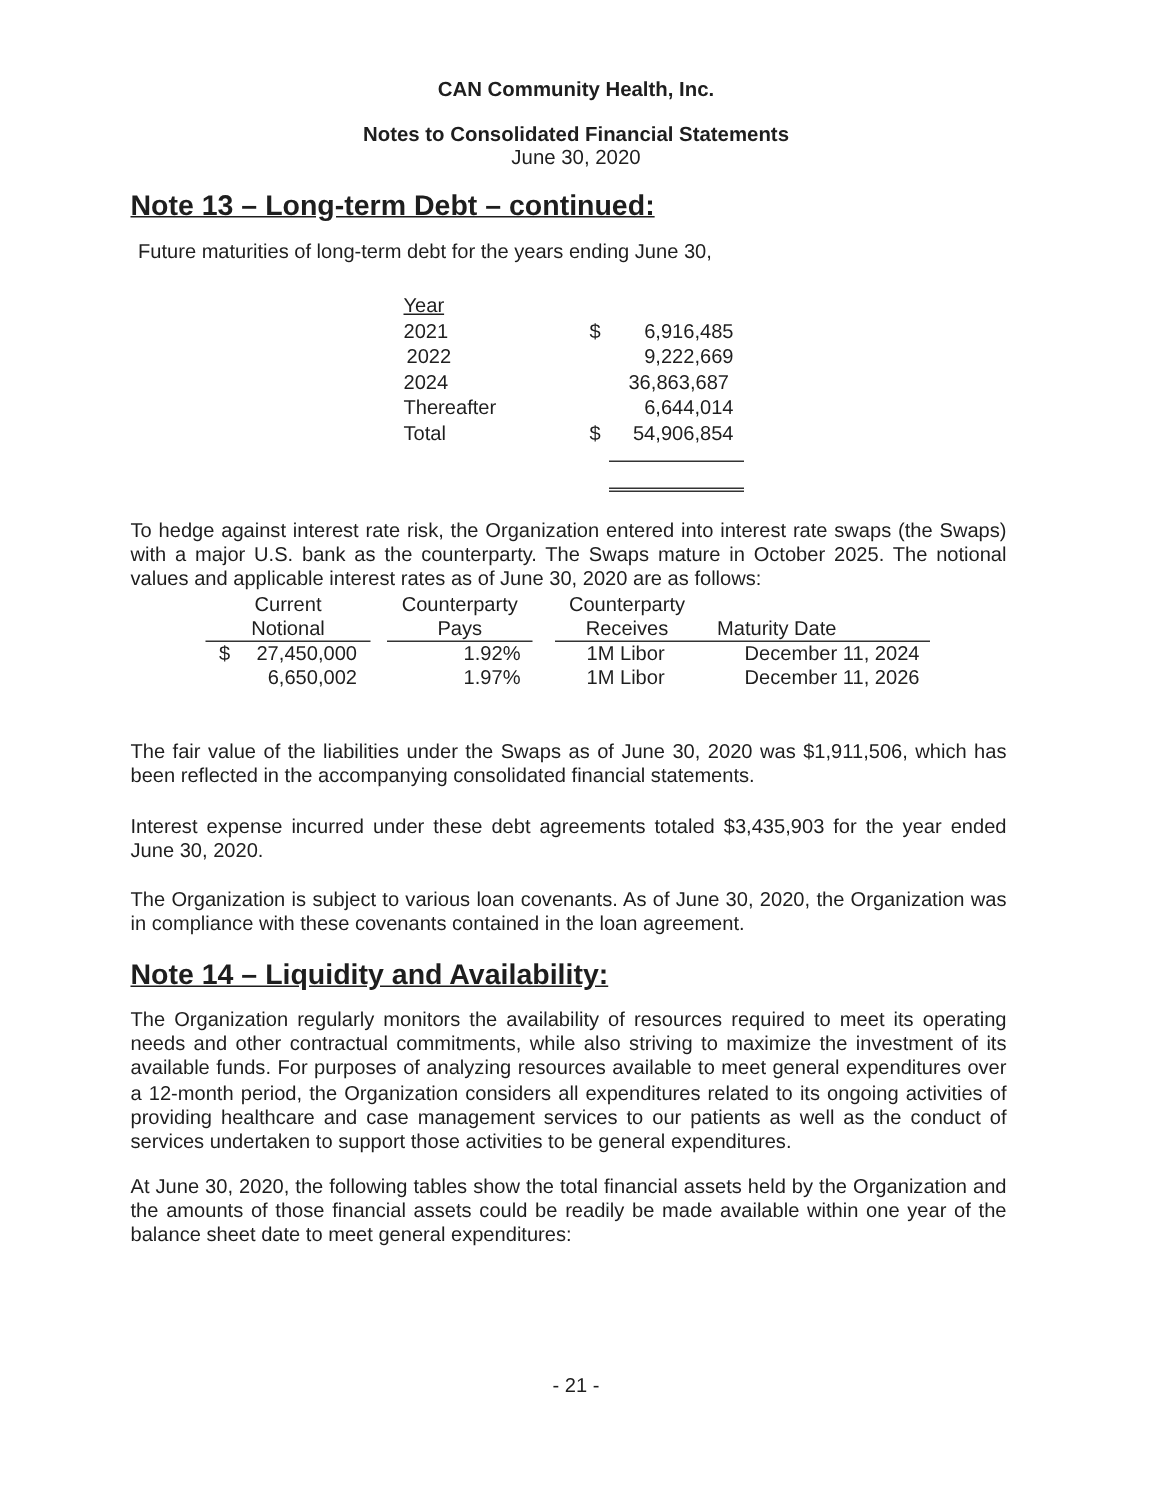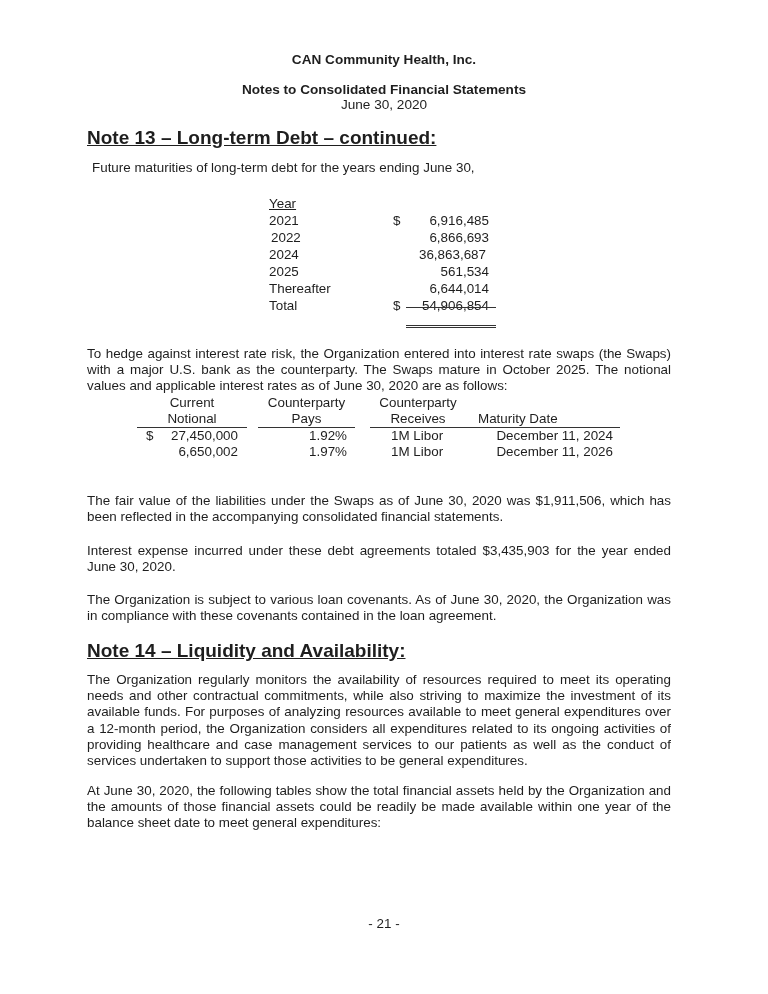--- a/index.html
+++ b/index.html
@@ -29,29 +29,25 @@
 
 <div class="abs" style="top:195px;left:269px;width:230px;">
   <div class="row" style="text-decoration:underline;">Year</div>
   <div class="row" style="position:relative;">
     <span>2021</span>
     <span class="abs" style="left:124px;top:0;">$</span>
     <span class="abs num" style="right:10px;top:0;">6,916,485</span>
   </div>
   <div class="row" style="position:relative;">
     <span style="padding-left:2px;">2022</span>
-    <span class="abs num" style="right:10px;top:0;">6,866,693</span>
+    <span class="abs num" style="right:10px;top:0;">9,222,669</span>
   </div>
   <div class="row" style="position:relative;">
     <span>2024</span>
     <span class="abs num" style="right:13px;top:0;">36,863,687</span>
-  </div>
-  <div class="row" style="position:relative;">
-    <span>2025</span>
-    <span class="abs num" style="right:10px;top:0;">561,534</span>
   </div>
   <div class="row" style="position:relative;">
     <span>Thereafter</span>
     <span class="abs num" style="right:10px;top:0;">6,644,014</span>
   </div>
   <div class="row" style="position:relative;">
     <span>Total</span>
     <span class="abs" style="left:124px;top:0;">$</span>
     <span class="abs num" style="right:10px;top:0;">54,906,854</span>
   </div>

